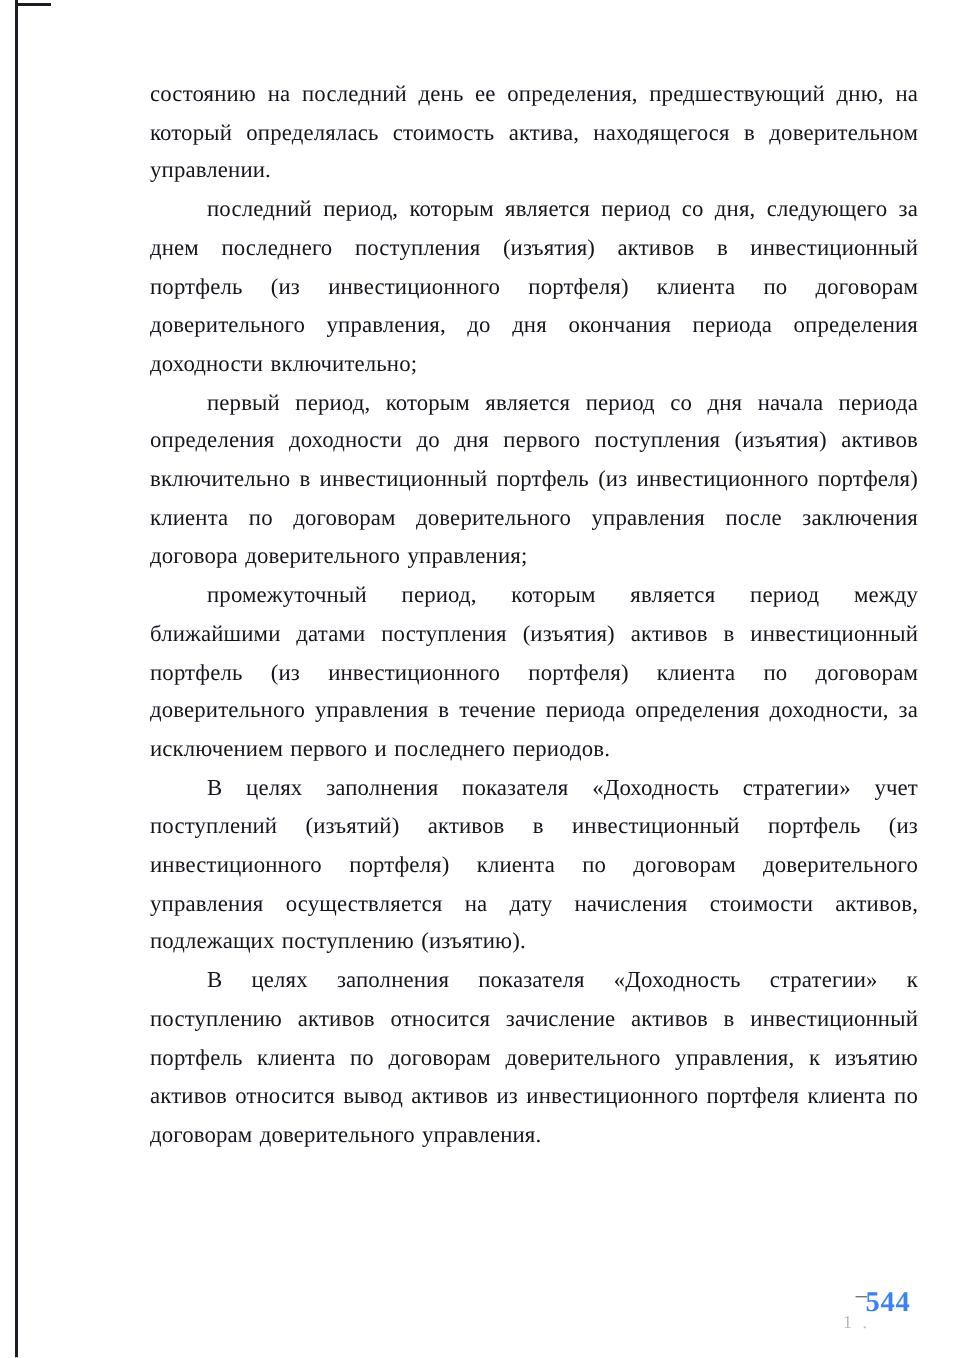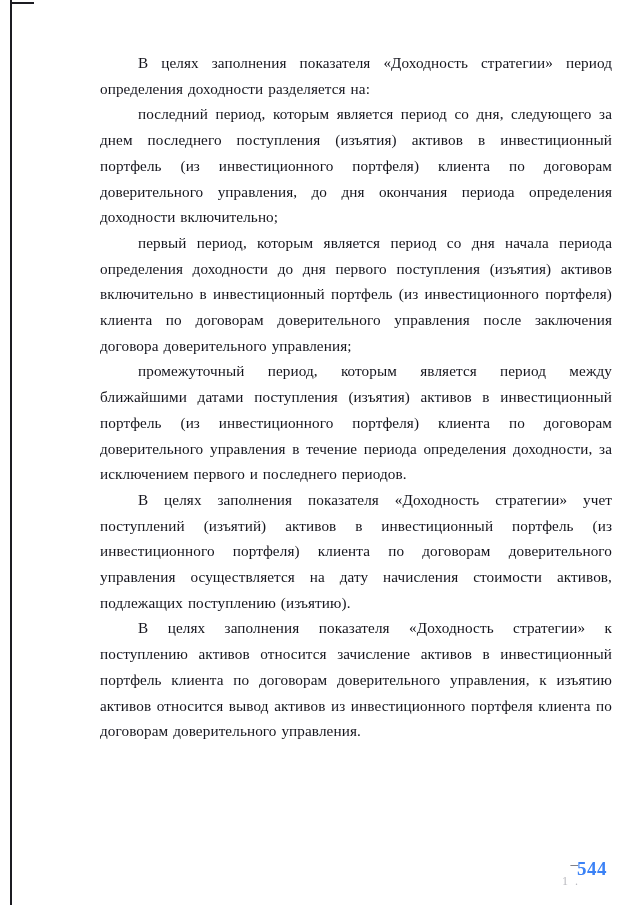--- a/index.html
+++ b/index.html
@@ -74,21 +74,21 @@
     letter-spacing: 2px;
   }
 </style>
 </head>
 <body>
 
 <div class="scan-border-left"></div>
 <div class="scan-border-top"></div>
 
 <div class="text-block">
-  <p class="para">В целях заполнения показателя «Доходность стратегии» период определения доходности разделяется на:</p>
+  <p class="para no-indent">состоянию на последний день ее определения, предшествующий дню, на который определялась стоимость актива, находящегося в доверительном управлении.</p>
   <p class="para">последний период, которым является период со дня, следующего за днем последнего поступления (изъятия) активов в инвестиционный портфель (из инвестиционного портфеля) клиента по договорам доверительного управления, до дня окончания периода определения доходности включительно;</p>
   <p class="para">первый период, которым является период со дня начала периода определения доходности до дня первого поступления (изъятия) активов включительно в инвестиционный портфель (из инвестиционного портфеля) клиента по договорам доверительного управления после заключения договора доверительного управления;</p>
   <p class="para">промежуточный период, которым является период между ближайшими датами поступления (изъятия) активов в инвестиционный портфель (из инвестиционного портфеля) клиента по договорам доверительного управления в течение периода определения доходности, за исключением первого и последнего периодов.</p>
   <p class="para">В целях заполнения показателя «Доходность стратегии» учет поступлений (изъятий) активов в инвестиционный портфель (из инвестиционного портфеля) клиента по договорам доверительного управления осуществляется на дату начисления стоимости активов, подлежащих поступлению (изъятию).</p>
   <p class="para">В целях заполнения показателя «Доходность стратегии» к поступлению активов относится зачисление активов в инвестиционный портфель клиента по договорам доверительного управления, к изъятию активов относится вывод активов из инвестиционного портфеля клиента по договорам доверительного управления.</p>
 </div>
 
 <span class="page-number-dash">–</span>
 <span class="page-number">544</span>
 <span class="scan-artifact">1 .</span>

